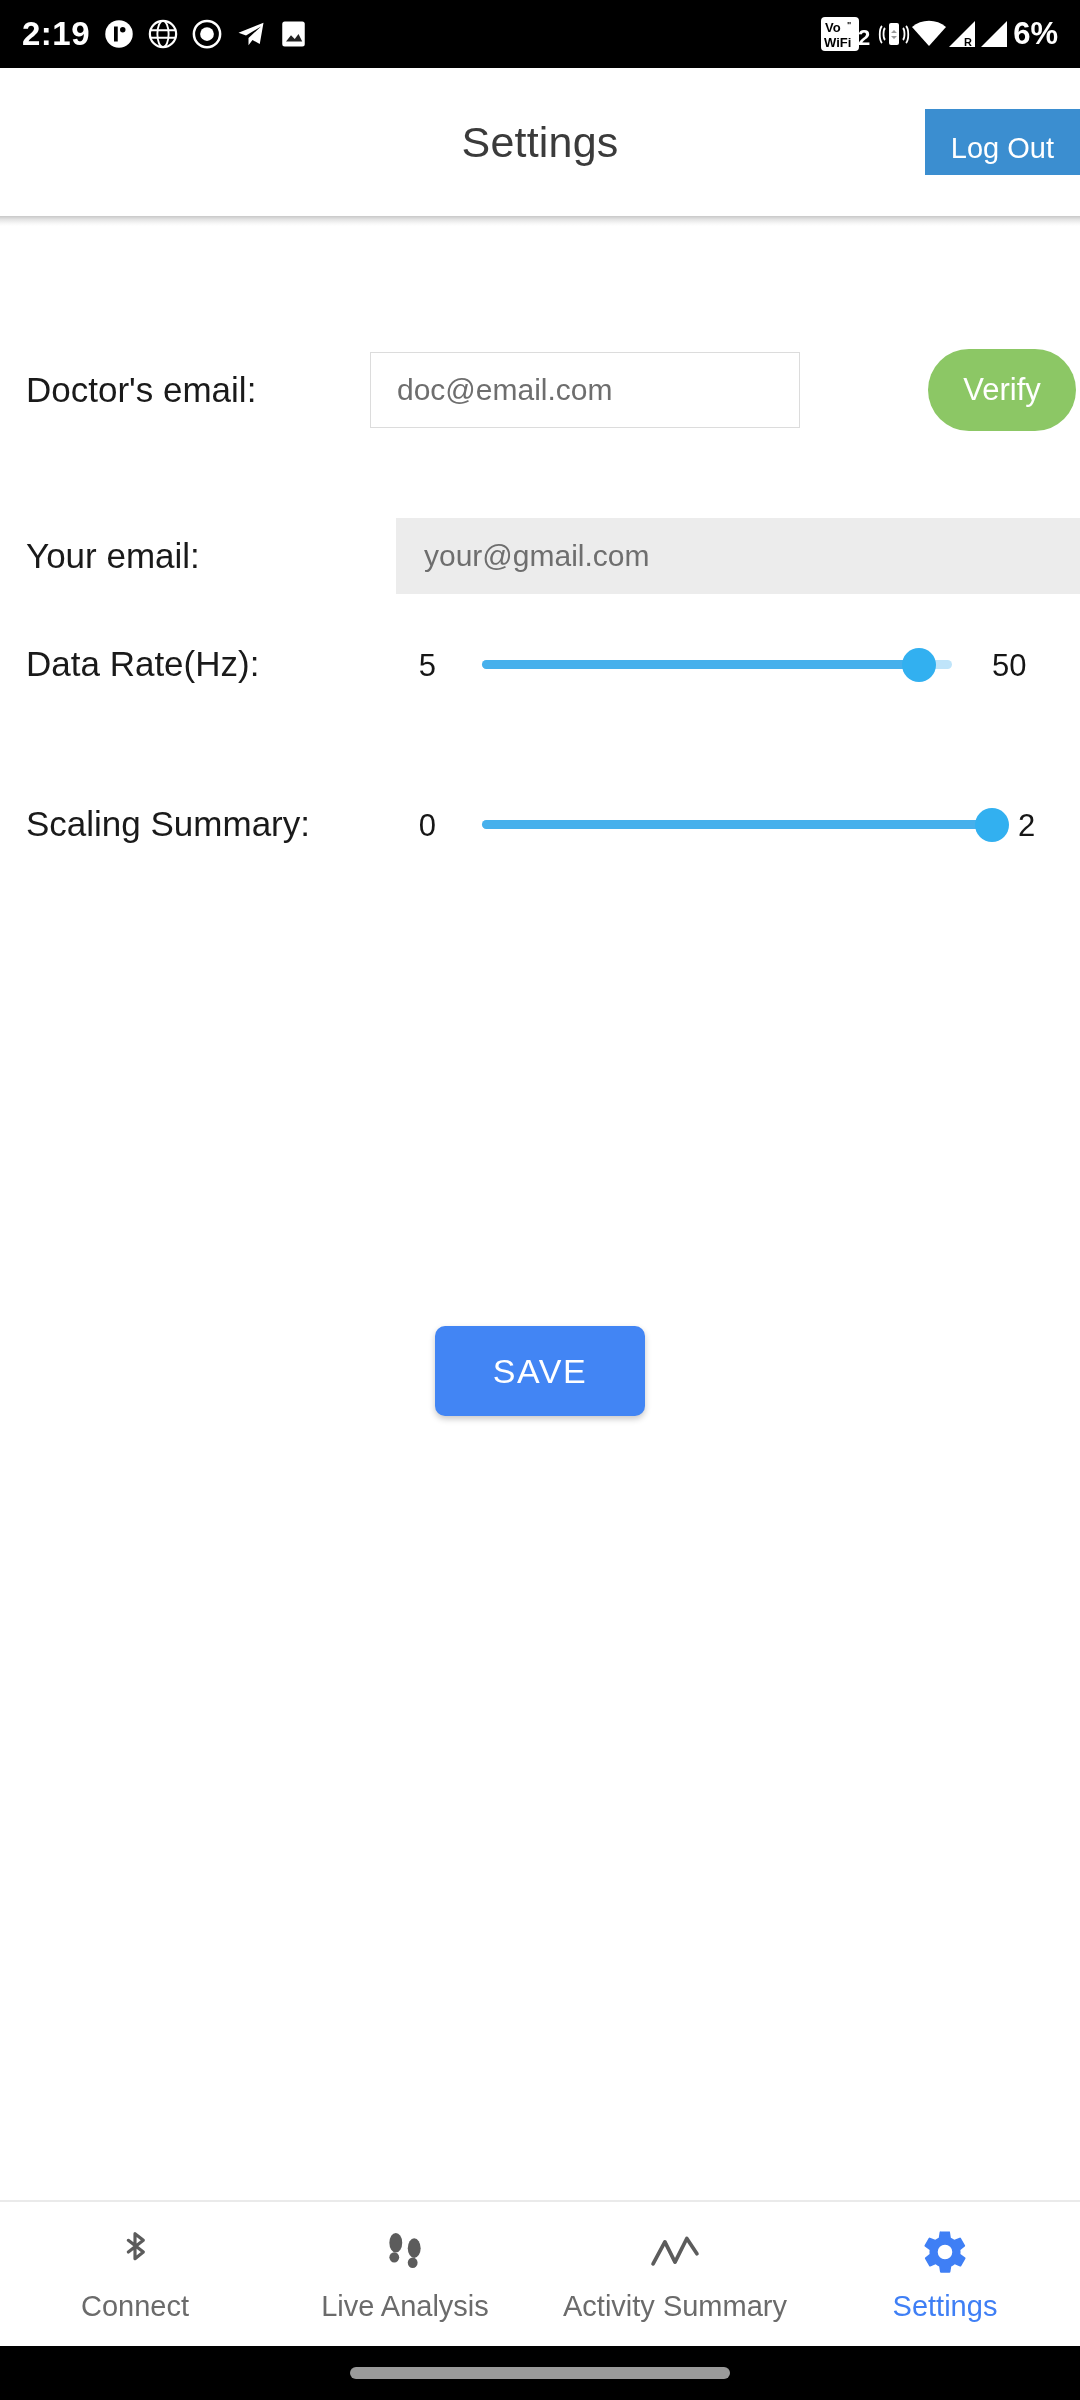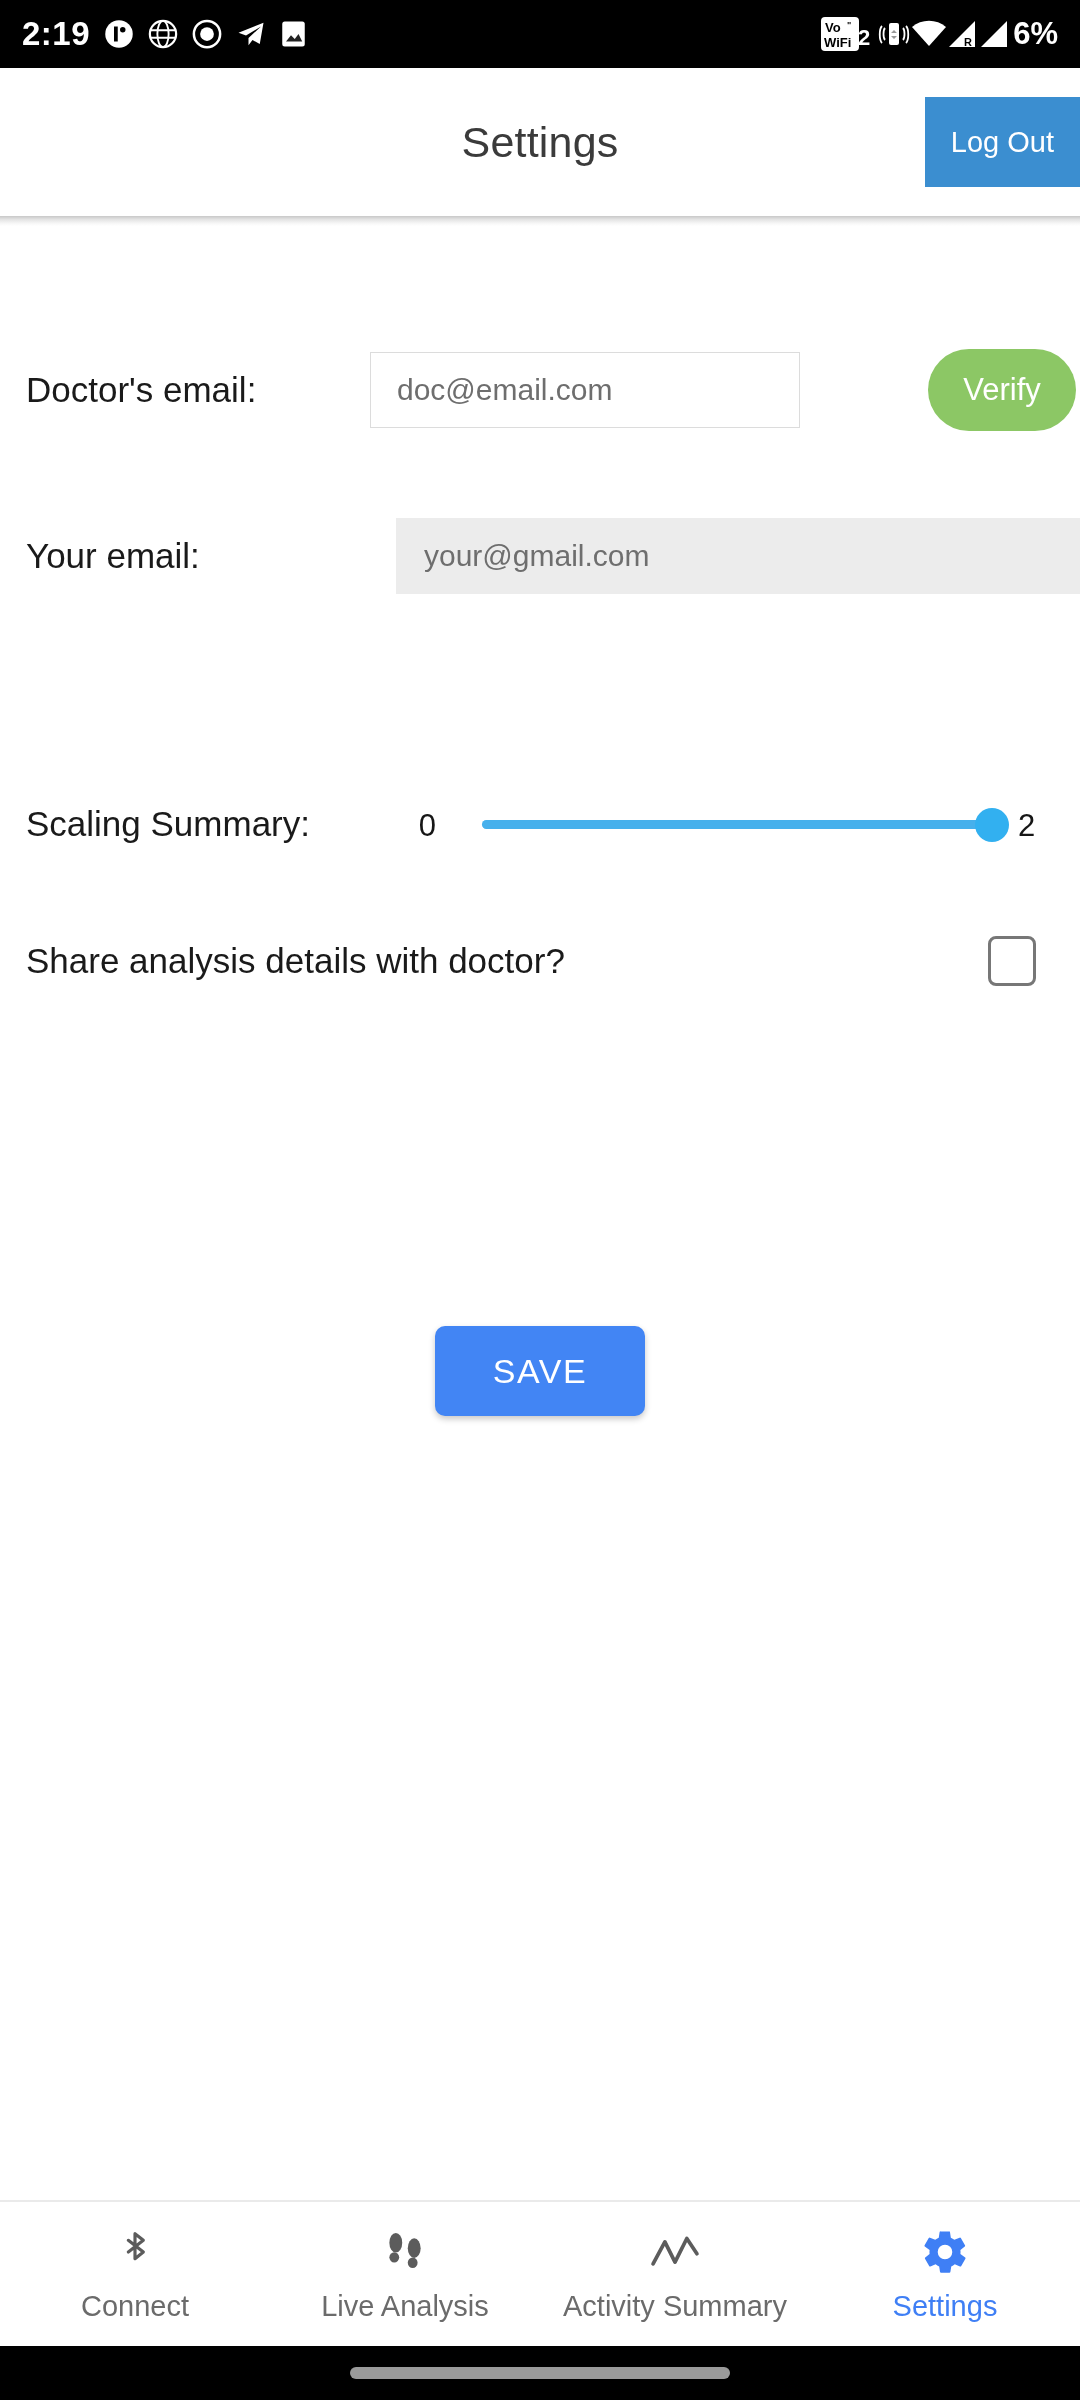--- a/index.html
+++ b/index.html
@@ -35,21 +35,21 @@
     display:flex; align-items:center; justify-content:center;
     flex:0 0 148px;
   }
   .appbar-title {
     font-size:43px; color:#3b3b3b; font-weight:400; letter-spacing:0.2px;
   }
   .logout-btn {
     position:absolute; right:0; top:50%; transform:translateY(-50%);
     background:#3b8ed0; color:#ffffff;
     font-size:29px; font-weight:400;
-    padding:0 26px; height:90px; line-height:78px;
+    padding:0 26px; height:66px; line-height:78px;
     border:none; border-radius:0; cursor:pointer;
     font-family:"Liberation Sans", sans-serif;
   }
   .appbar-shadow {
     height:10px; flex:0 0 10px;
     background:linear-gradient(to bottom, #c8c8c8 0%, #e4e4e4 35%, #f7f7f7 75%, #ffffff 100%);
   }
 
   
   .content { flex:1 1 auto; position:relative; background:#ffffff; }
@@ -244,35 +244,40 @@
       <span class="label">Your email:</span>
       <input class="you-input" type="text" readonly="" placeholder="your@gmail.com" style="">
     </div>
 
     <div class="row row-doc">
       <span class="label">Doctor's email:</span>
       <input class="doc-input" type="text" placeholder="doc@email.com" style="">
       <button class="verify-btn">Verify</button>
     </div>
 
+    <div class="row row-slider row-rate">
+      <span class="label">Data Rate(Hz):</span>
+      <span class="slider-min rate-min">5</span>
+      <div class="track rate-track">
+        <div class="track-fill" id="rate-fill" style="width: 93%;"></div>
+        <div class="thumb" id="rate-thumb" style="left: 93%; background: rgb(50, 176, 240);"></div>
+      </div>
+      <span class="slider-max rate-max">50</span>
+    </div>
 
     <div class="row row-slider row-scale">
       <span class="label">Scaling Summary:</span>
       <span class="slider-min scale-min">0</span>
       <div class="track scale-track">
         <div class="track-fill" id="scale-fill" style="width: 100%;"></div>
         <div class="thumb" id="scale-thumb" style="left: 100%; background: rgb(50, 176, 240);"></div>
       </div>
       <span class="slider-max scale-max">2</span>
     </div>
 
-    <div class="row row-share">
-      <span class="label">Share analysis details with doctor?</span>
-      <div class="checkbox"></div>
-    </div>
 
     <button class="save-btn">SAVE</button>
   </div>
 
   <div class="bottomnav">
 
     <div class="navitem">
       <span class="navicon">
         <svg width="42" height="50" viewBox="0 0 24 30">
           <path d="M8 8l9 7-5 4V4l5 4-9 7" fill="none" stroke="#5c5c5c" stroke-width="1.9" stroke-linejoin="round" stroke-linecap="round"></path>

